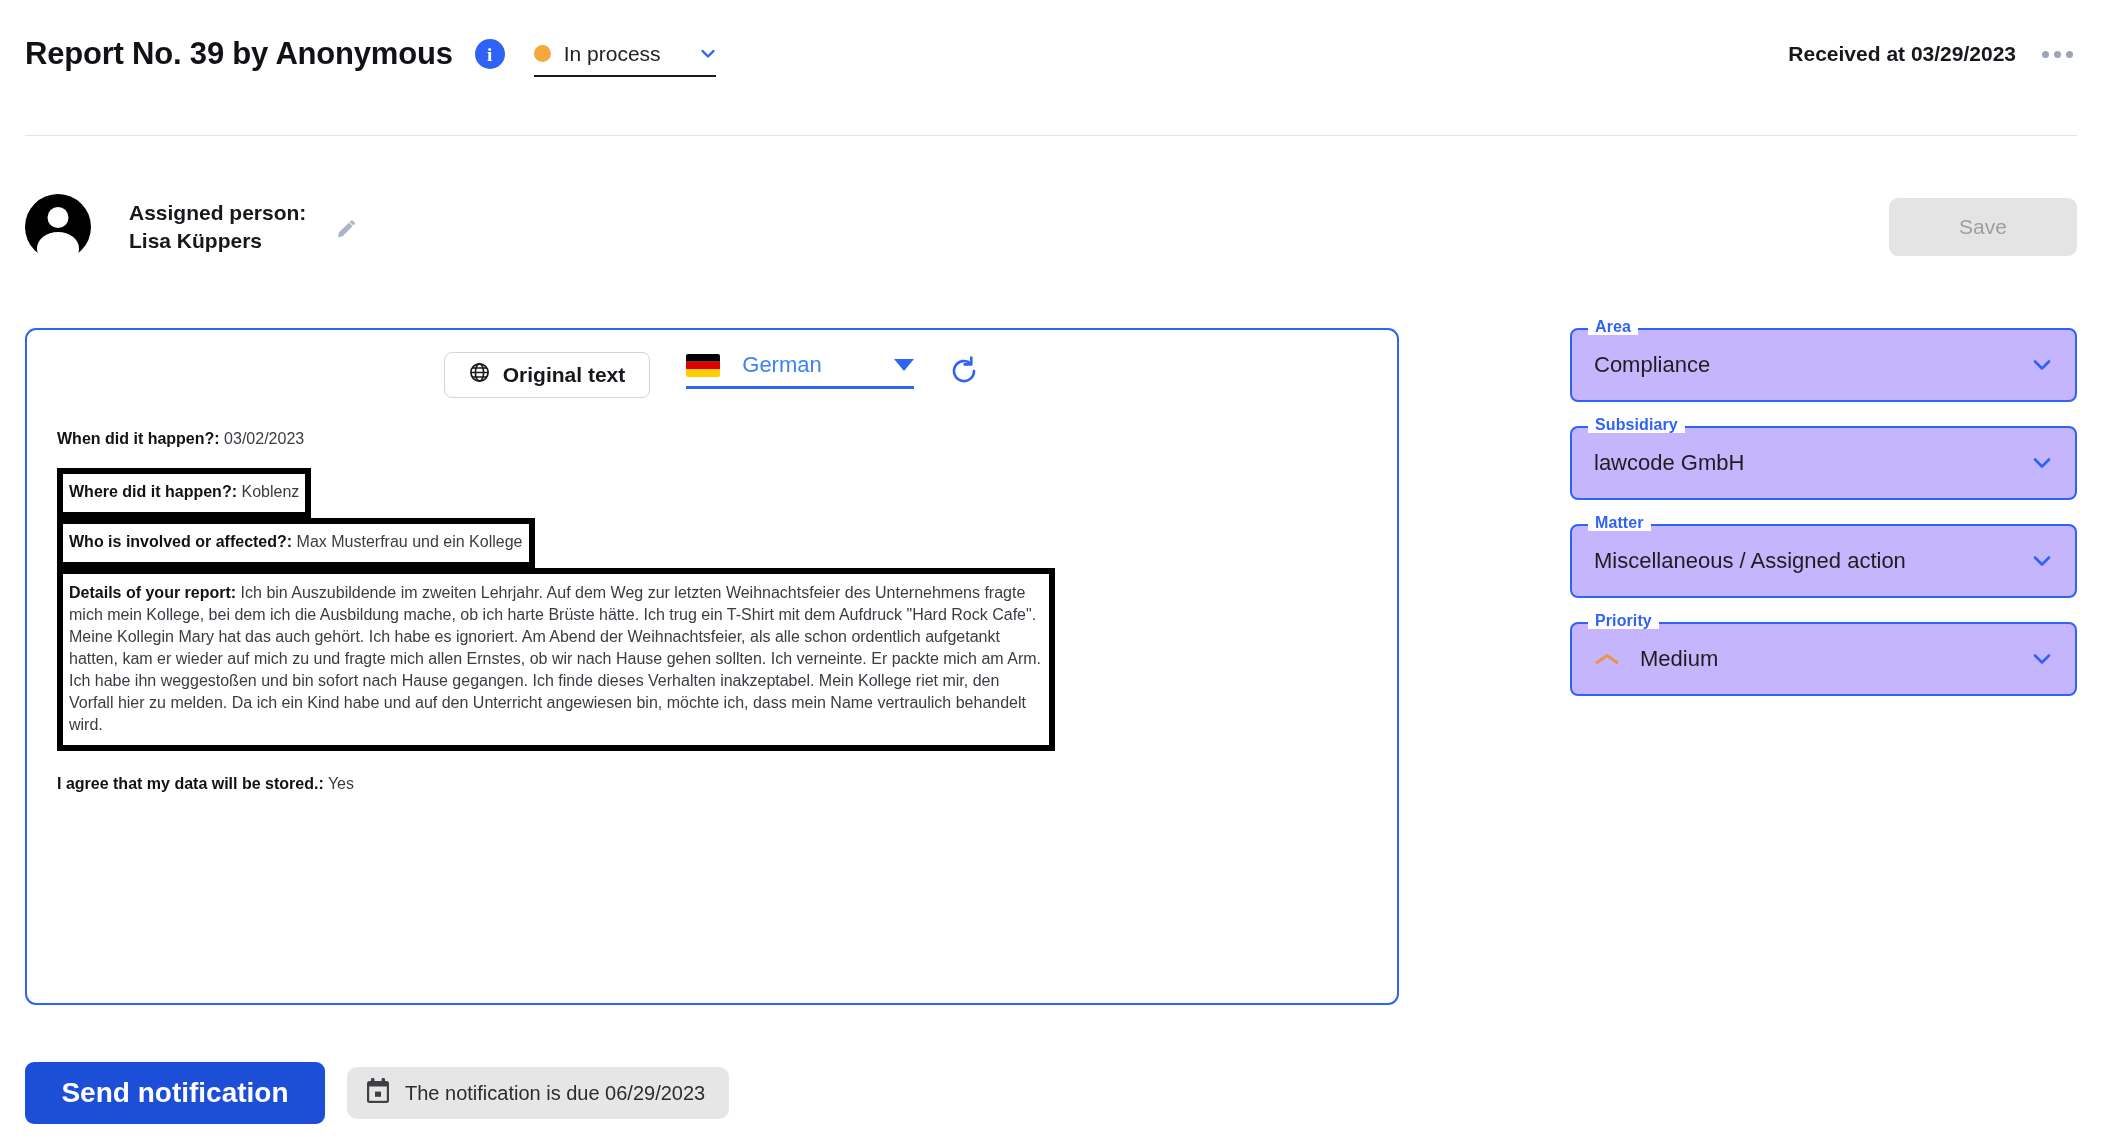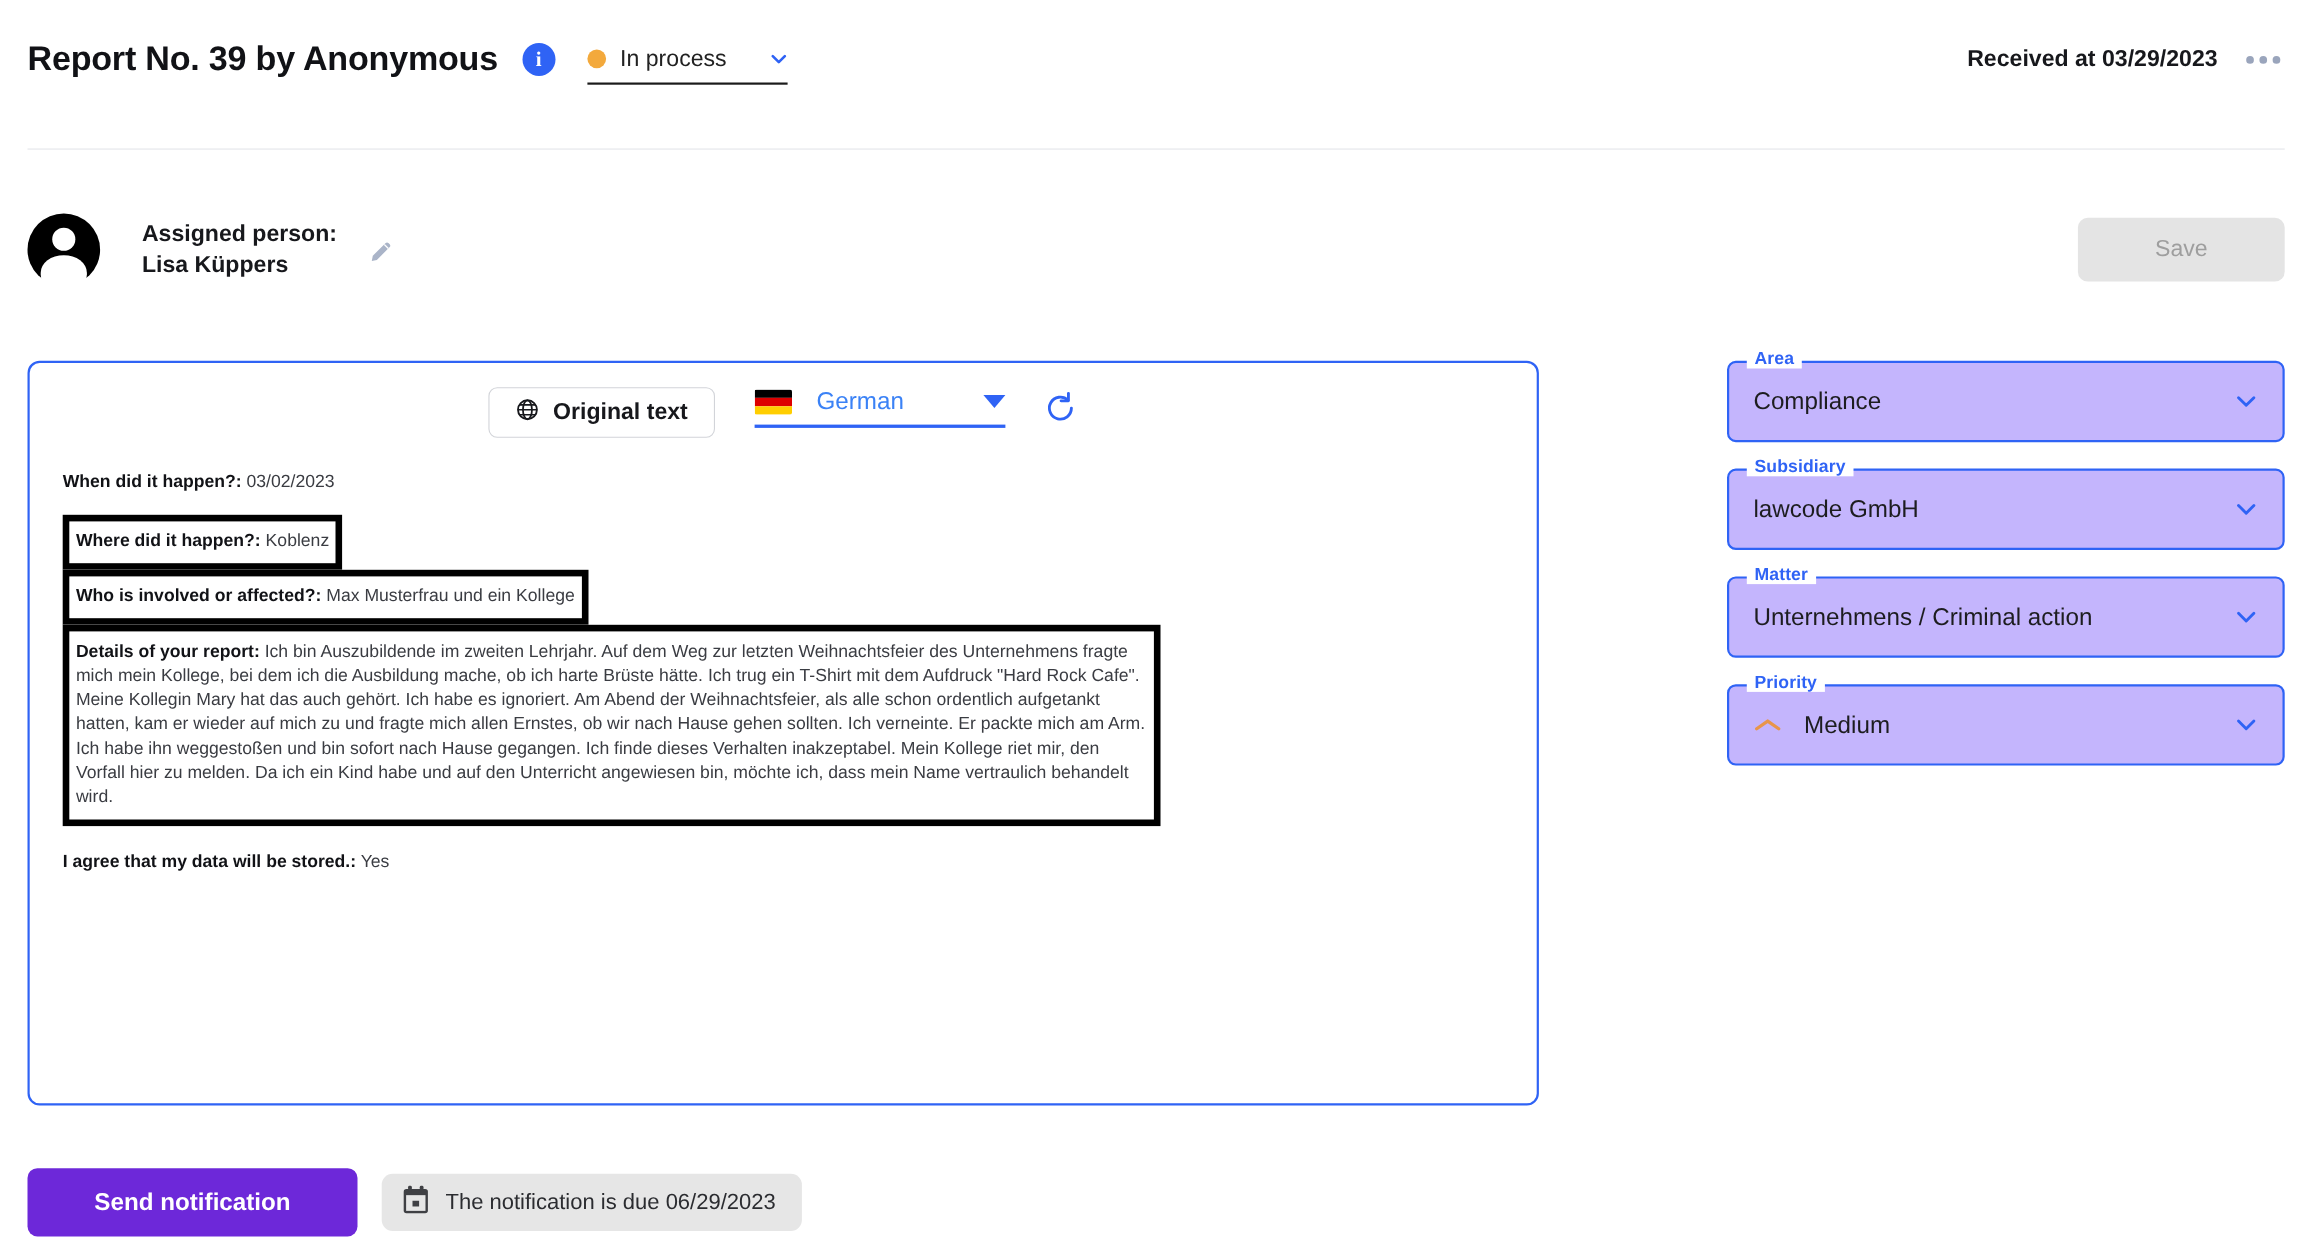--- a/index.html
+++ b/index.html
@@ -287,23 +287,23 @@
     position: absolute;
     left: 25px; top: 1062px;
     display: flex;
     align-items: center;
   }
   .send-btn {
     width: 300px;
     height: 62px;
     border: none;
     border-radius: 9px;
-    background: #6d28d9;
+    background: #1d4ed8;
     color: #ffffff;
-    font-size: 22px;
+    font-size: 28px;
     font-weight: bold;
     font-family: "Liberation Sans", sans-serif;
     cursor: pointer;
   }
   .due-chip {
     margin-left: 22px;
     height: 52px;
     display: flex;
     align-items: center;
     gap: 14px;
@@ -516,21 +516,21 @@
     <span class="field-value">lawcode GmbH</span>
     <span class="field-caret">
       <svg width="22" height="22" viewBox="0 0 22 22">
           <path d="M4 7.5 L11 14.5 L18 7.5" fill="none" stroke="#2f63f5" stroke-width="2.6" stroke-linecap="round" stroke-linejoin="round"></path>
         </svg>
     </span>
   </div>
 
   <div class="field">
     <span class="field-legend">Matter</span>
-    <span class="field-value">Unternehmens / Criminal action</span>
+    <span class="field-value">Miscellaneous / Assigned action</span>
     <span class="field-caret">
       <svg width="22" height="22" viewBox="0 0 22 22">
           <path d="M4 7.5 L11 14.5 L18 7.5" fill="none" stroke="#2f63f5" stroke-width="2.6" stroke-linecap="round" stroke-linejoin="round"></path>
         </svg>
     </span>
   </div>
 
   <div class="field">
     <span class="field-legend">Priority</span>
     <span class="priority-icon">

